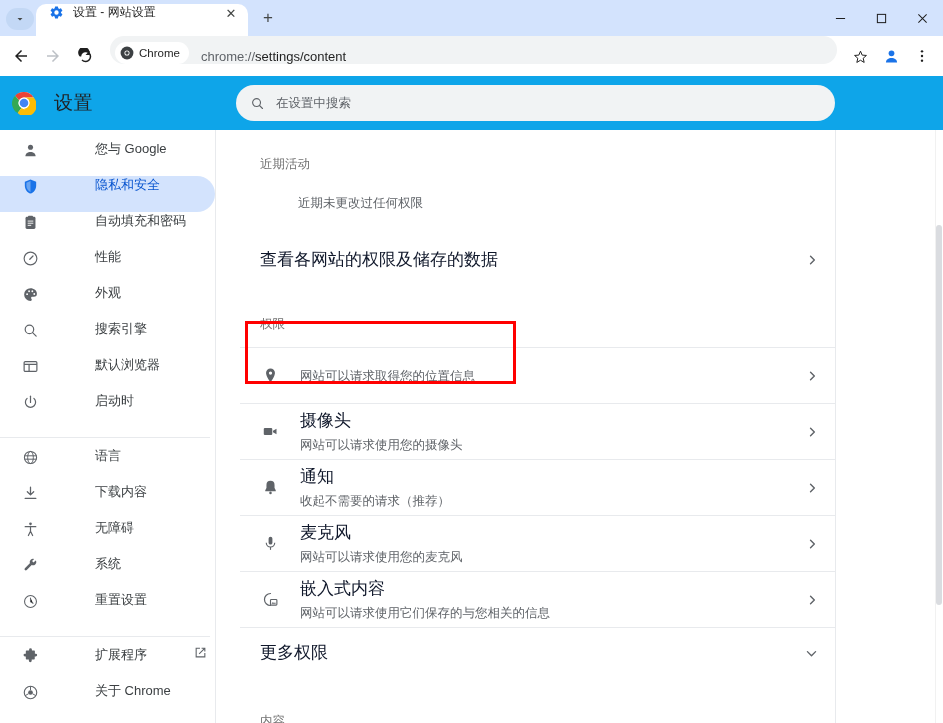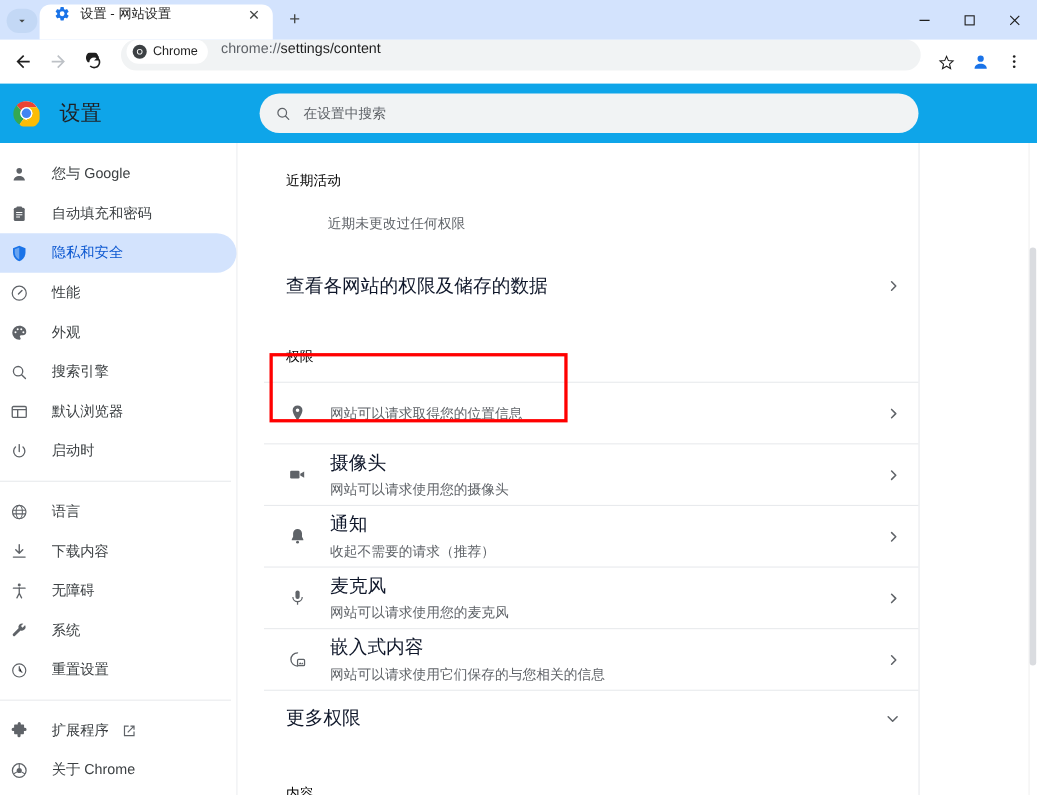--- a/index.html
+++ b/index.html
@@ -99,22 +99,22 @@
     cursor: pointer;
   }
   .nav-btn.disabled { color: #bdc1c6; }
   .omnibox {
     flex: 1;
     height: 28px;
     margin: 0 6px 12px 8px;
     background: #f1f3f4;
     border-radius: 14px;
     display: flex;
-    align-items: flex-start;
-    padding: 0 4px 12px 5px;
+    align-items: flex-end;
+    padding: 0 4px 0 5px;
     cursor: text;
   }
   .chrome-chip {
     height: 22px;
     background: #ffffff;
     border-radius: 11px;
     display: flex;
     align-items: center;
     padding: 0 9px 0 5px;
     gap: 5px;
@@ -182,25 +182,26 @@
   .sidebar {
     width: 216px;
     flex: 0 0 216px;
     padding-top: 10px;
     background: #ffffff;
     border-right: 1px solid #e8eaed;
   }
   .nav-item {
     height: 36px;
     display: flex;
-    align-items: center;
-    padding-left: 7px;
+    align-items: flex-start;
+    padding-left: 20px;
     border-radius: 0 18px 18px 0;
     cursor: pointer;
     color: #3c4043;
+    gap: 35px;
   }
   .nav-item.active {
     background: #d3e3fd;
     color: #0b57d0;
   }
   .nav-ic {
     width: 20px; height: 20px;
     flex: 0 0 20px;
     display: flex; align-items: center; justify-content: center;
   }
@@ -225,21 +226,21 @@
     overflow: hidden;
   }
   .card {
     width: 596px;
     margin-left: 24px;
     border-right: 1px solid #e8eaed;
     min-height: 100%;
   }
   .sec-label {
     font-size: 12.5px;
-    color: #000000;
+    color: #737373;
     padding: 26px 0 0 20px;
   }
   .sec-sub {
     font-size: 12.5px;
     color: #5f6368;
     padding: 22px 0 0 58px;
   }
   .row {
     display: flex;
     align-items: center;
@@ -424,39 +425,39 @@
     <div class="nav-item">
       <span class="nav-ic">
         <svg width="17" height="17" viewBox="0 0 24 24">
             <circle cx="12" cy="7.5" r="3.6" fill="#5f6368"></circle>
             <path d="M4.8 20c0-3.8 3.2-6 7.2-6s7.2 2.2 7.2 6z" fill="#5f6368"></path>
           </svg>
       </span>
       <span class="nav-label">您与 Google</span>
     </div>
 
+    <div class="nav-item active">
+      <span class="nav-ic">
+        <svg width="17" height="17" viewBox="0 0 24 24">
+            <path d="M12 2l8 3.3v5.5c0 5-3.4 9.7-8 11.2-4.6-1.5-8-6.2-8-11.2V5.3z" fill="#1a73e8"></path>
+            <path d="M12 4.2v15.4c-3.2-1.4-5.8-5-5.8-8.8V6.6z" fill="#fff" opacity="0.35"></path>
+          </svg>
+      </span>
+      <span class="nav-label">隐私和安全</span>
+    </div>
+
     <div class="nav-item">
       <span class="nav-ic">
         <svg width="17" height="17" viewBox="0 0 24 24">
             <rect x="5" y="4" width="14" height="17" rx="2" fill="#5f6368"></rect>
             <rect x="8.5" y="2.4" width="7" height="3.6" rx="1.1" fill="#5f6368"></rect>
             <path d="M8 10h8M8 13h8M8 16h5" stroke="#fff" stroke-width="1.3"></path>
           </svg>
       </span>
       <span class="nav-label">自动填充和密码</span>
-    </div>
-
-    <div class="nav-item active">
-      <span class="nav-ic">
-        <svg width="17" height="17" viewBox="0 0 24 24">
-            <path d="M12 2l8 3.3v5.5c0 5-3.4 9.7-8 11.2-4.6-1.5-8-6.2-8-11.2V5.3z" fill="#1a73e8"></path>
-            <path d="M12 4.2v15.4c-3.2-1.4-5.8-5-5.8-8.8V6.6z" fill="#fff" opacity="0.35"></path>
-          </svg>
-      </span>
-      <span class="nav-label">隐私和安全</span>
     </div>
 
     <div class="nav-item">
       <span class="nav-ic">
         <svg width="17" height="17" viewBox="0 0 24 24">
             <circle cx="12" cy="12" r="9" fill="none" stroke="#5f6368" stroke-width="1.6"></circle>
             <path d="M15.5 8.5L11 13" stroke="#5f6368" stroke-width="1.8" stroke-linecap="round"></path>
           </svg>
       </span>
       <span class="nav-label">性能</span>

